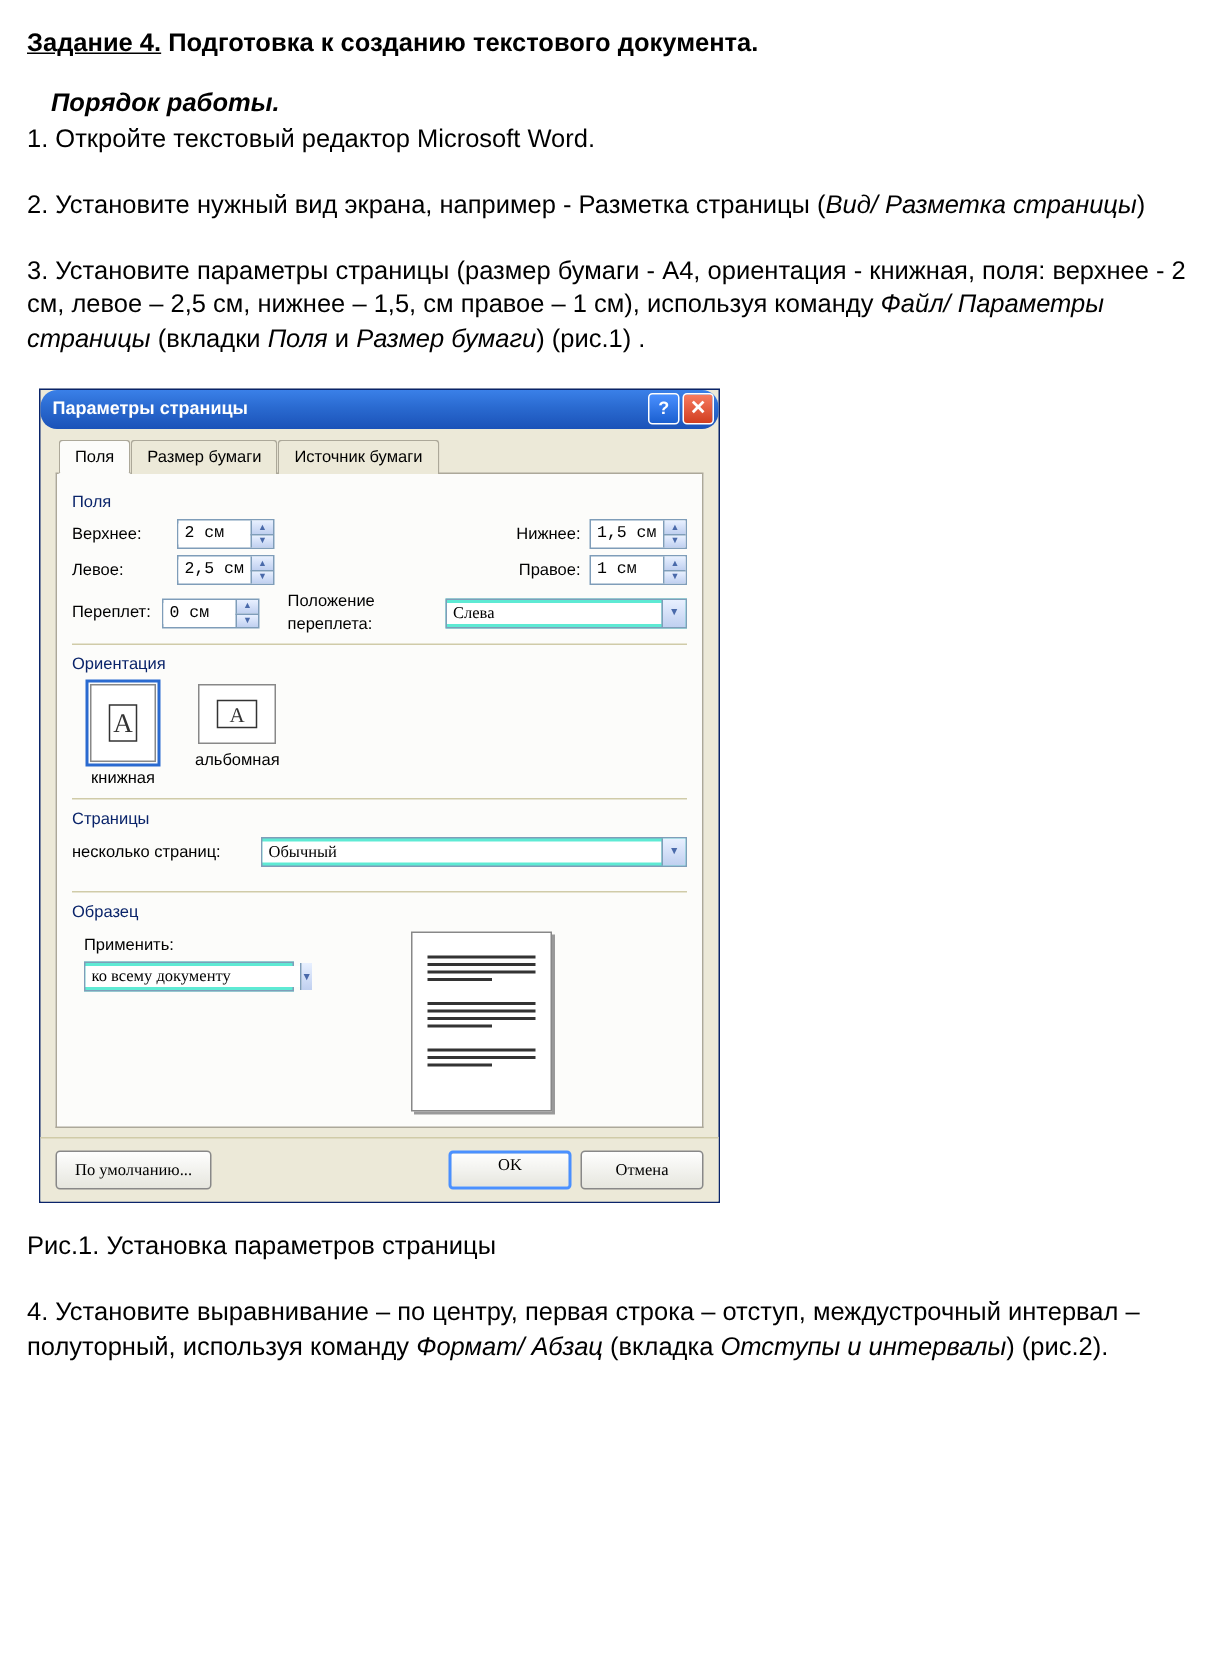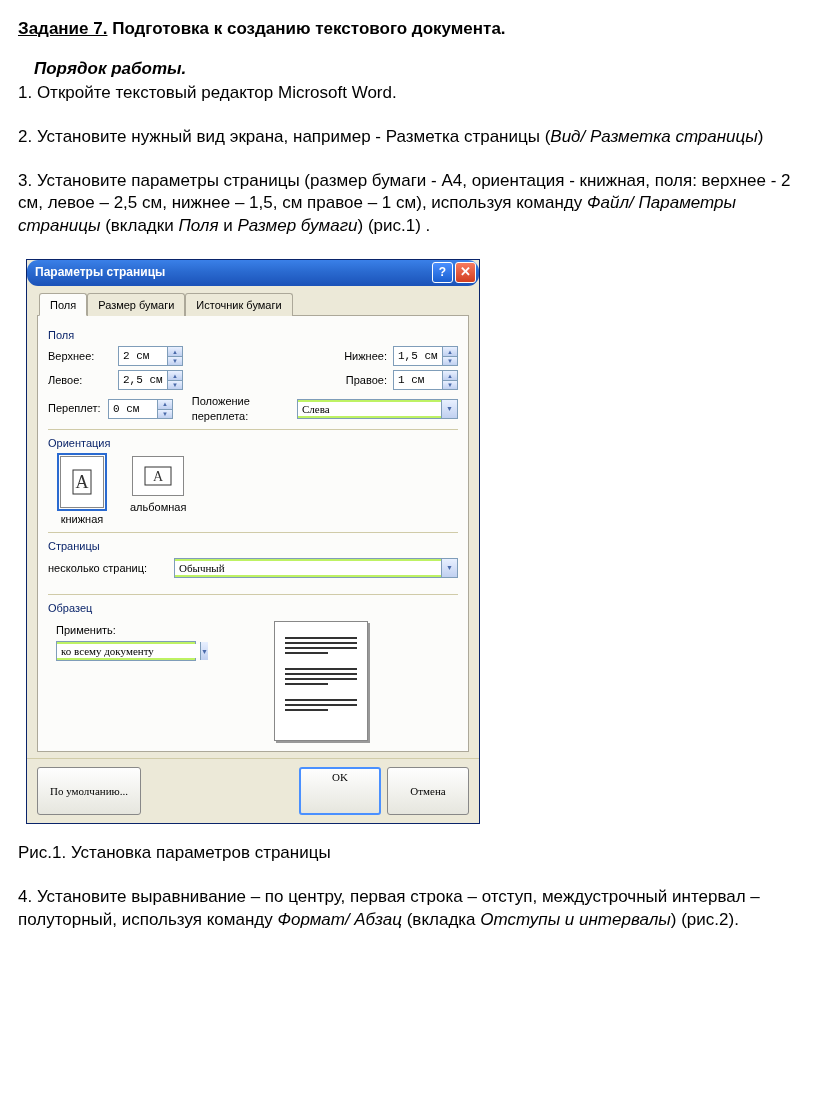--- a/index.html
+++ b/index.html
@@ -98,21 +98,21 @@
   .spinbtn {
     width: 15px; height: 9px;
     background: linear-gradient(#e8f0ff,#c0d0f0);
     border-left: 1px solid #7f9db9;
     display: flex; align-items: center; justify-content: center;
     font-size: 6px; line-height: 1; color: #4a6aaa;
   }
   .spinbtn:last-child { border-top: 1px solid #7f9db9; }
   .combo {
     display: flex; align-items: center;
-    border: 1px solid #7f9db9; background: #bef264;
+    border: 1px solid #7f9db9; background: #5eead4;
     height: 20px;
   }
   .combo input { border: none; outline: none; padding: 1px 4px; font-family: Tahoma; font-size: 11px; }
   .combo .dd {
     width: 16px; height: 100%;
     background: linear-gradient(#e8f0ff,#c0d0f0);
     border-left: 1px solid #7f9db9;
     display: flex; align-items: center; justify-content: center;
     font-size: 7px; color: #4a6aaa;
   }
@@ -147,35 +147,35 @@
   .btn-row {
     display: flex;
     padding: 8px 10px;
     gap: 6px;
     border-top: 1px solid #d0cba8;
     background: #ece9d8;
   }
   .btn-row .spacer { flex: 1; }
   .xpbtn {
     min-width: 82px;
-    padding: 16px 12px;
+    padding: 5px 12px;
     border: 1px solid #888;
     border-radius: 3px;
     background: linear-gradient(#fefefe,#e6e6de);
     font-family: Tahoma; font-size: 11px;
     text-align: center;
   }
   .xpbtn.default { border: 2px solid #4a90ff; padding: 1px 11px; }
   .caption { margin: 4px 0 22px 0; }
 </style>
 </head>
 <body>
 
 <div class="task-title">
-  <span class="u">Задание 7.</span><span class="rest"> Подготовка к созданию текстового документа.</span>
+  <span class="u">Задание 4.</span><span class="rest"> Подготовка к созданию текстового документа.</span>
 </div>
 
 <div class="subtitle">Порядок работы.</div>
 
 <div class="para">1. Откройте текстовый редактор Microsoft Word.</div>
 
 <div class="para">
   <span>2. Установите нужный вид экрана, например - Разметка страницы (</span><span class="it">Вид/ Разметка страницы</span><span>)</span>
 </div>
 

